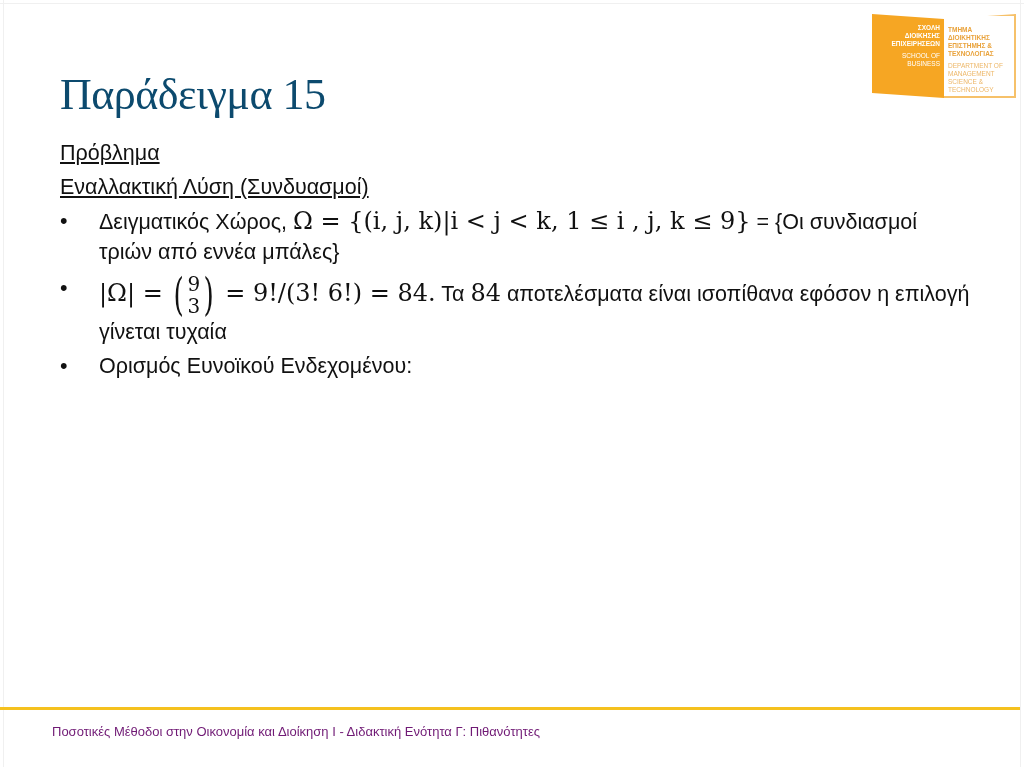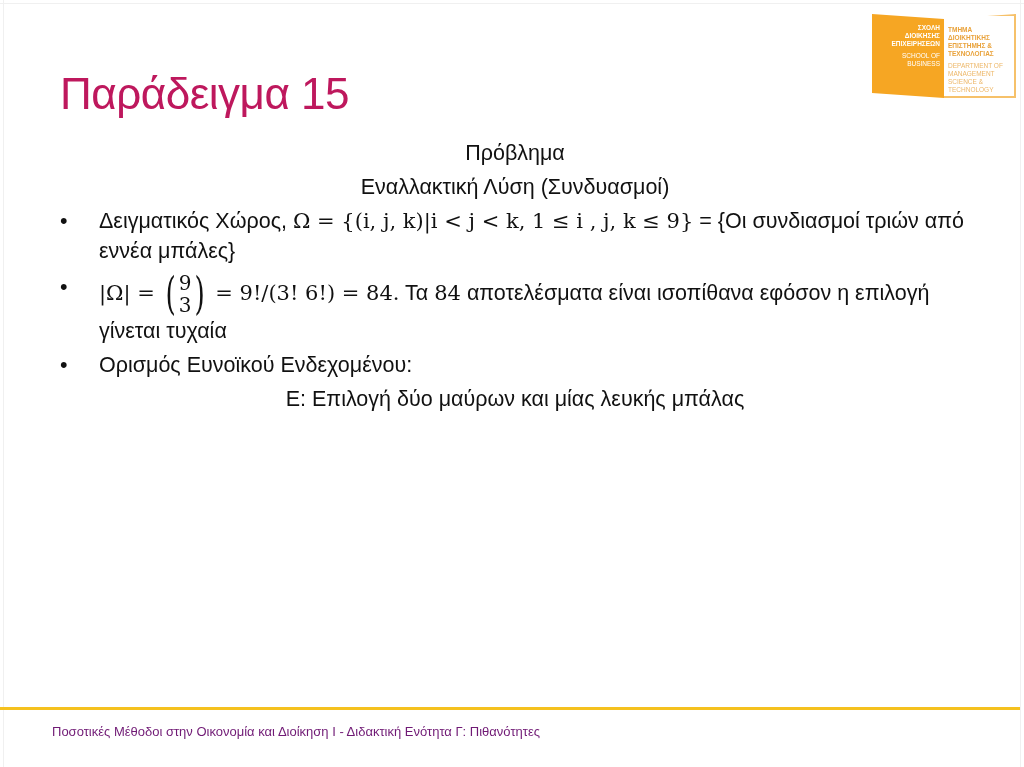--- a/index.html
+++ b/index.html
@@ -5,46 +5,46 @@
   html, body { margin: 0; padding: 0; }
   body {
     width: 1024px; height: 767px; background: #ffffff; position: relative; overflow: hidden;
     font-family: "Liberation Sans", sans-serif; color: #111111;
   }
   .frame-line-v { position: absolute; top: 0; bottom: 0; width: 1px; background: #f0f0f0; }
   .frame-line-h { position: absolute; left: 0; right: 0; height: 1px; background: #f0f0f0; }
 
   .title {
     position: absolute; left: 60px; top: 40px;
-    font-size: 44px; font-family: Liberation Sans, sans-serif; font-weight: normal;
-    letter-spacing: -0.5px; color: #be185d;
+    font-size: 44px; font-family: Liberation Serif, serif; font-weight: normal;
+    letter-spacing: -0.5px; color: #0c4a6e;
   }
 
   .logo { position: absolute; left: 872px; top: 10px; width: 148px; height: 90px; }
   .logo-left {
     position: absolute; left: 0; top: 4px; width: 72px; height: 84px; background: #f6a623;
     clip-path: polygon(0 0, 100% 6%, 100% 100%, 0 94%);
     color: #fff; font-family: "Liberation Sans", sans-serif; text-align: right;
     padding: 10px 4px 0 0; box-sizing: border-box; font-size: 6.5px; font-weight: bold; line-height: 8px;
   }
   .logo-left .sub { font-weight: normal; margin-top: 4px; display: block; }
   .logo-right {
     position: absolute; left: 72px; top: 4px; width: 72px; height: 84px; background: #ffffff;
     border: 2px solid #f6c16a; border-left: none; box-sizing: border-box;
     clip-path: polygon(0 6%, 100% 0, 100% 100%, 0 100%);
     color: #e9a23a; font-family: "Liberation Sans", sans-serif;
     padding: 10px 0 0 4px; font-size: 6.5px; line-height: 8px; font-weight: bold;
   }
   .logo-right .sub { font-weight: normal; margin-top: 4px; display: block; color: #edb768; }
 
   .content { position: absolute; left: 60px; top: 138px; width: 910px; font-size: 21.5px; line-height: 30px; color: #111; }
-  .heading-u { display: block; margin-bottom: 4px; text-align: center; }
+  .heading-u { text-decoration: underline; display: block; margin-bottom: 4px; }
   .bullet { position: relative; padding-left: 39px; margin-bottom: 4px; }
   .bullet::before { content: "•"; position: absolute; left: 0; top: 0; }
-  .math { font-family: "DejaVu Serif", serif; font-size: 21px; }
+  .math { font-family: "DejaVu Serif", serif; font-size: 24px; }
   .binom { display: inline-flex; align-items: center; vertical-align: middle; font-family: "DejaVu Serif", serif; }
   .binom .paren { font-size: 44px; line-height: 44px; font-weight: 200; transform: scaleX(0.6); display: inline-block; }
   .binom .stack { display: inline-flex; flex-direction: column; font-size: 20px; line-height: 22px; text-align: center; }
   .centered-line { text-align: center; padding-left: 0; margin-top: 2px; }
 
   .footer-rule { position: absolute; left: 0; right: 4px; top: 707px; height: 3px; background: #f5c11e; }
   .footer-text {
     position: absolute; left: 52px; top: 724px; font-size: 13px; color: #701a75;
     font-family: "Liberation Sans", sans-serif;
   }
@@ -96,17 +96,16 @@
         <span class="paren">(</span>
         <span class="stack">
           <span>9</span>
           <span>3</span>
         </span>
         <span class="paren">)</span>
       </span><span class="math"> = 9!/(3!  6!)  =  84.</span><span> Τα </span><span class="math">84</span><span> αποτελέσματα είναι ισοπίθανα εφόσον η επιλογή γίνεται τυχαία</span>
   </div>
 
   <div class="bullet">Ορισμός Ευνοϊκού Ενδεχομένου:</div>
-  <div class="centered-line">Ε: Επιλογή δύο μαύρων και μίας λευκής μπάλας</div>
 </div>
 
 <div class="footer-rule"></div>
 <div class="footer-text">Ποσοτικές Μέθοδοι στην Οικονομία και Διοίκηση Ι - Διδακτική Ενότητα Γ: Πιθανότητες</div>
 
 </body></html>

